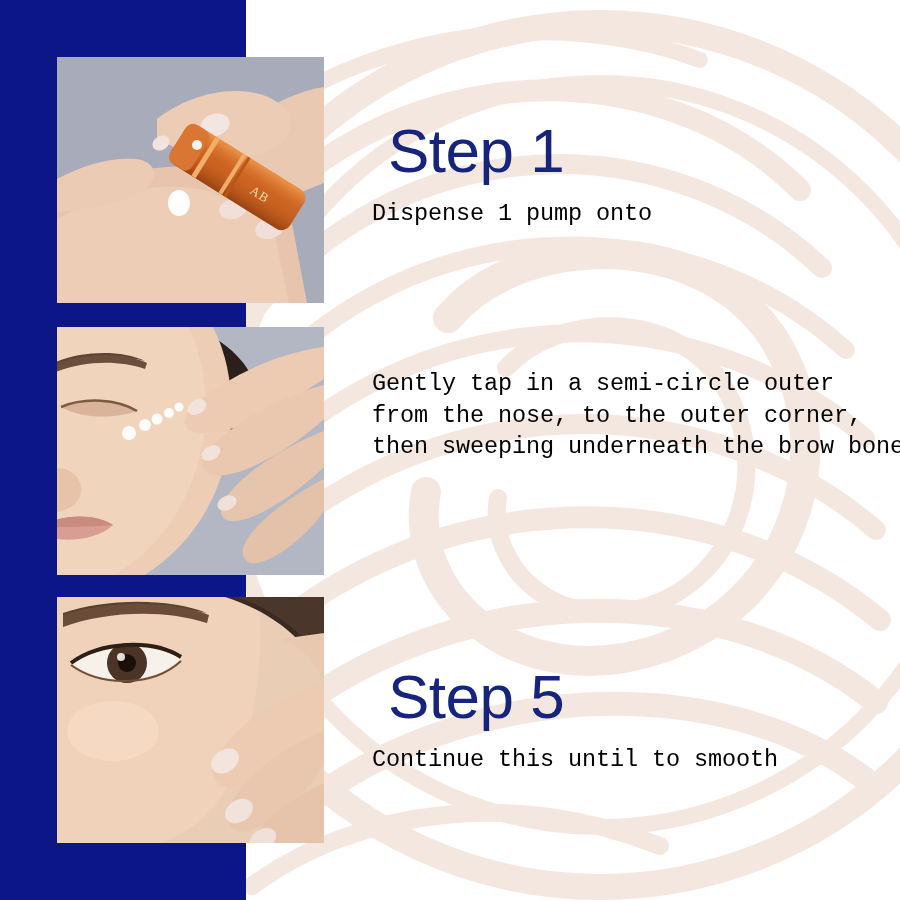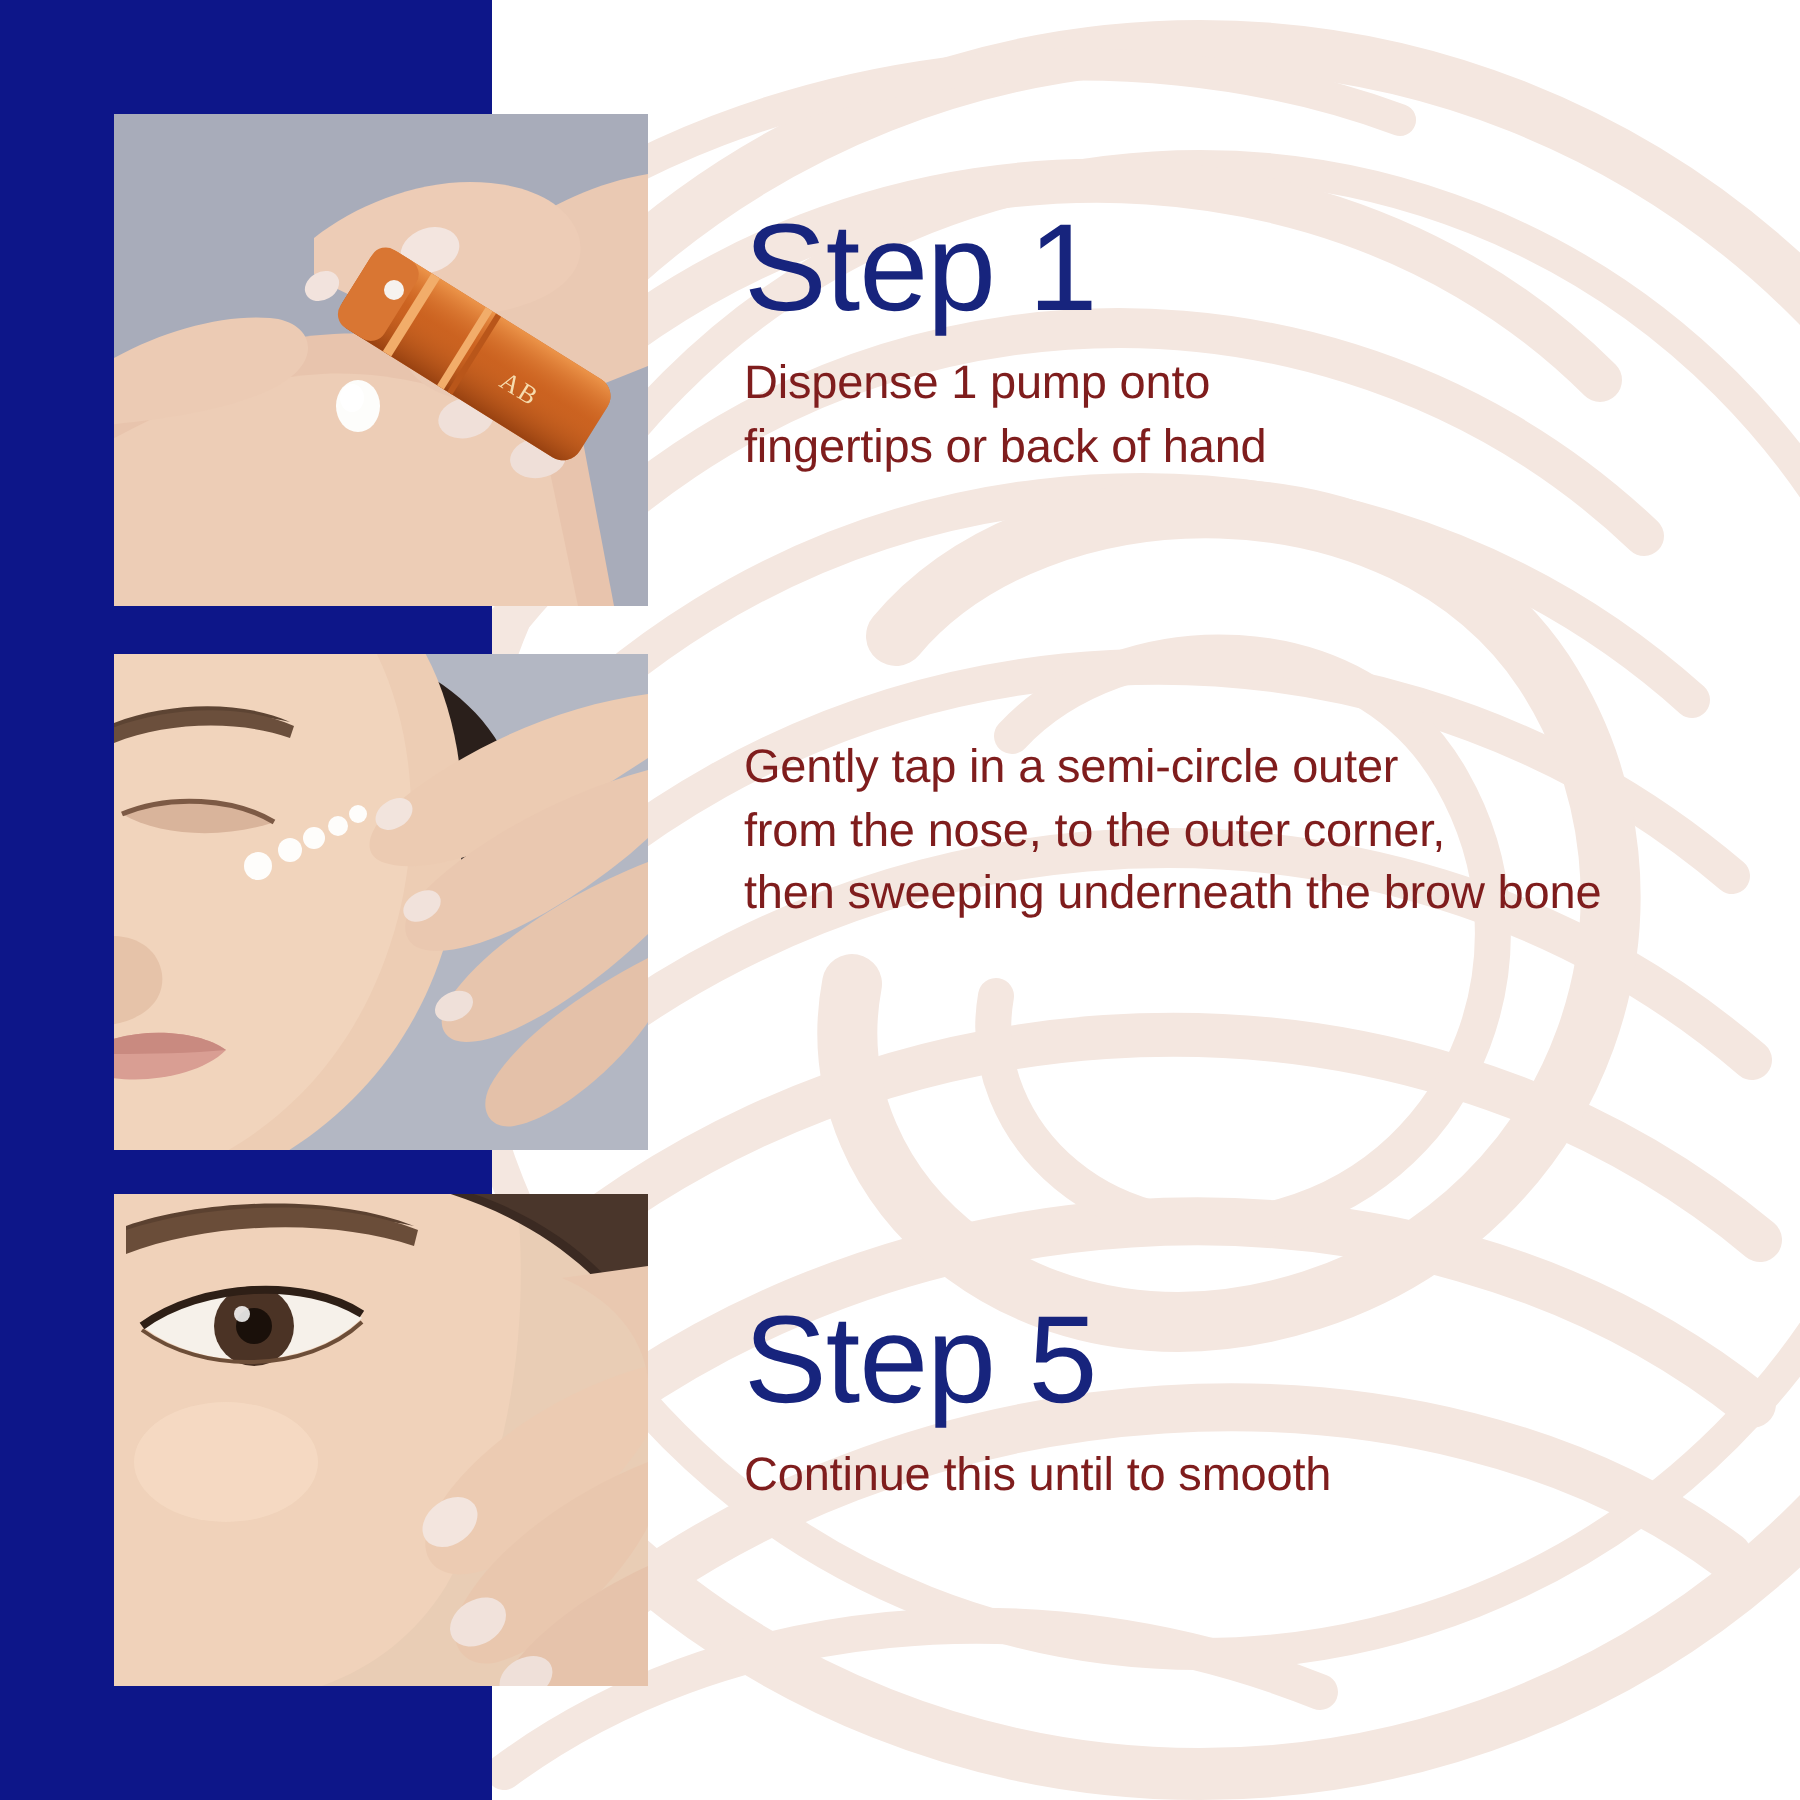--- a/index.html
+++ b/index.html
@@ -60,35 +60,36 @@
   .step {
     position: absolute;
     left: 372px;
     z-index: 3;
   }
   #step-1 { top: 104px; }
   #step-2 { top: 358px; }
   #step-3 { top: 650px; }
 
   .step-heading {
-    margin: 0;
+    margin: 16px;
     font-size: 62px;
     line-height: 1.0;
     font-weight: 400;
     letter-spacing: -0.5px;
     color: #17247d;
     white-space: nowrap;
   }
   .step-body {
     margin: 10px 0 0 0;
     font-size: 23.5px;
     line-height: 1.35;
     font-weight: 400;
-    color: #7f1d1d;
+    color: #000000;
     letter-spacing: -0.1px;
+    font-family: Liberation Mono, monospace;
   }
   .step-body .ln { display: block; white-space: nowrap; }
 </style>
 </head>
 <body>
 
 <div id="canvas">
 
   <div class="watermark">
     <svg viewBox="0 0 900 900" width="900" height="900" aria-hidden="true">
@@ -259,21 +260,20 @@
         <ellipse cx="182" cy="214" rx="15" ry="11" fill="#f1e2db" transform="rotate(-32 182 214)"></ellipse>
         <ellipse cx="206" cy="242" rx="14" ry="10" fill="#efe0d9" transform="rotate(-28 206 242)"></ellipse>
       </svg>
     </div>
   </div>
 
   <div class="step" id="step-1">
     <h2 class="step-heading">Step 1</h2>
     <p class="step-body">
       <span class="ln">Dispense 1 pump onto</span>
-      <span class="ln">fingertips or back of hand</span>
     </p>
   </div>
 
   <div class="step" id="step-2">
     <p class="step-body">
       <span class="ln">Gently tap in a semi-circle outer</span>
       <span class="ln">from the nose, to the outer corner,</span>
       <span class="ln">then sweeping underneath the brow bone</span>
     </p>
   </div>

